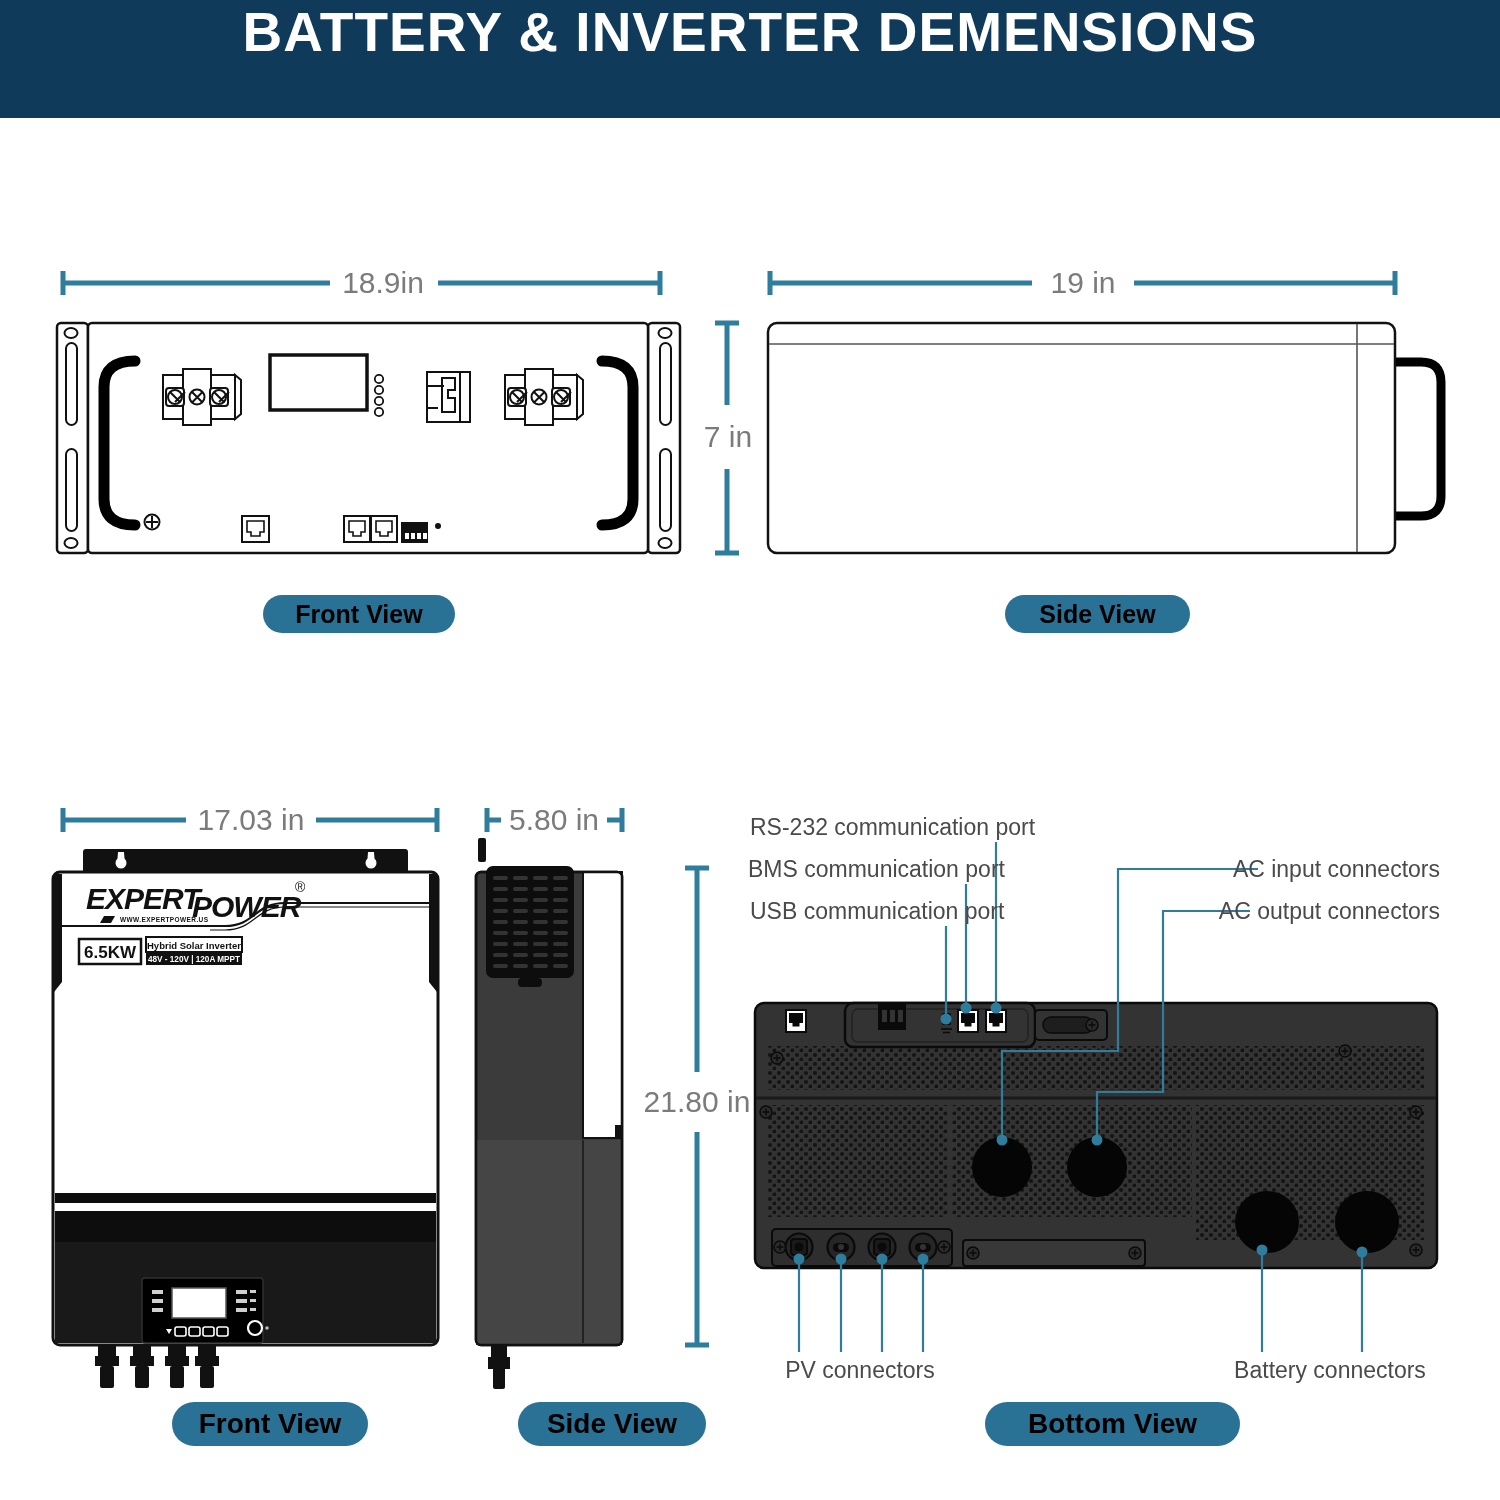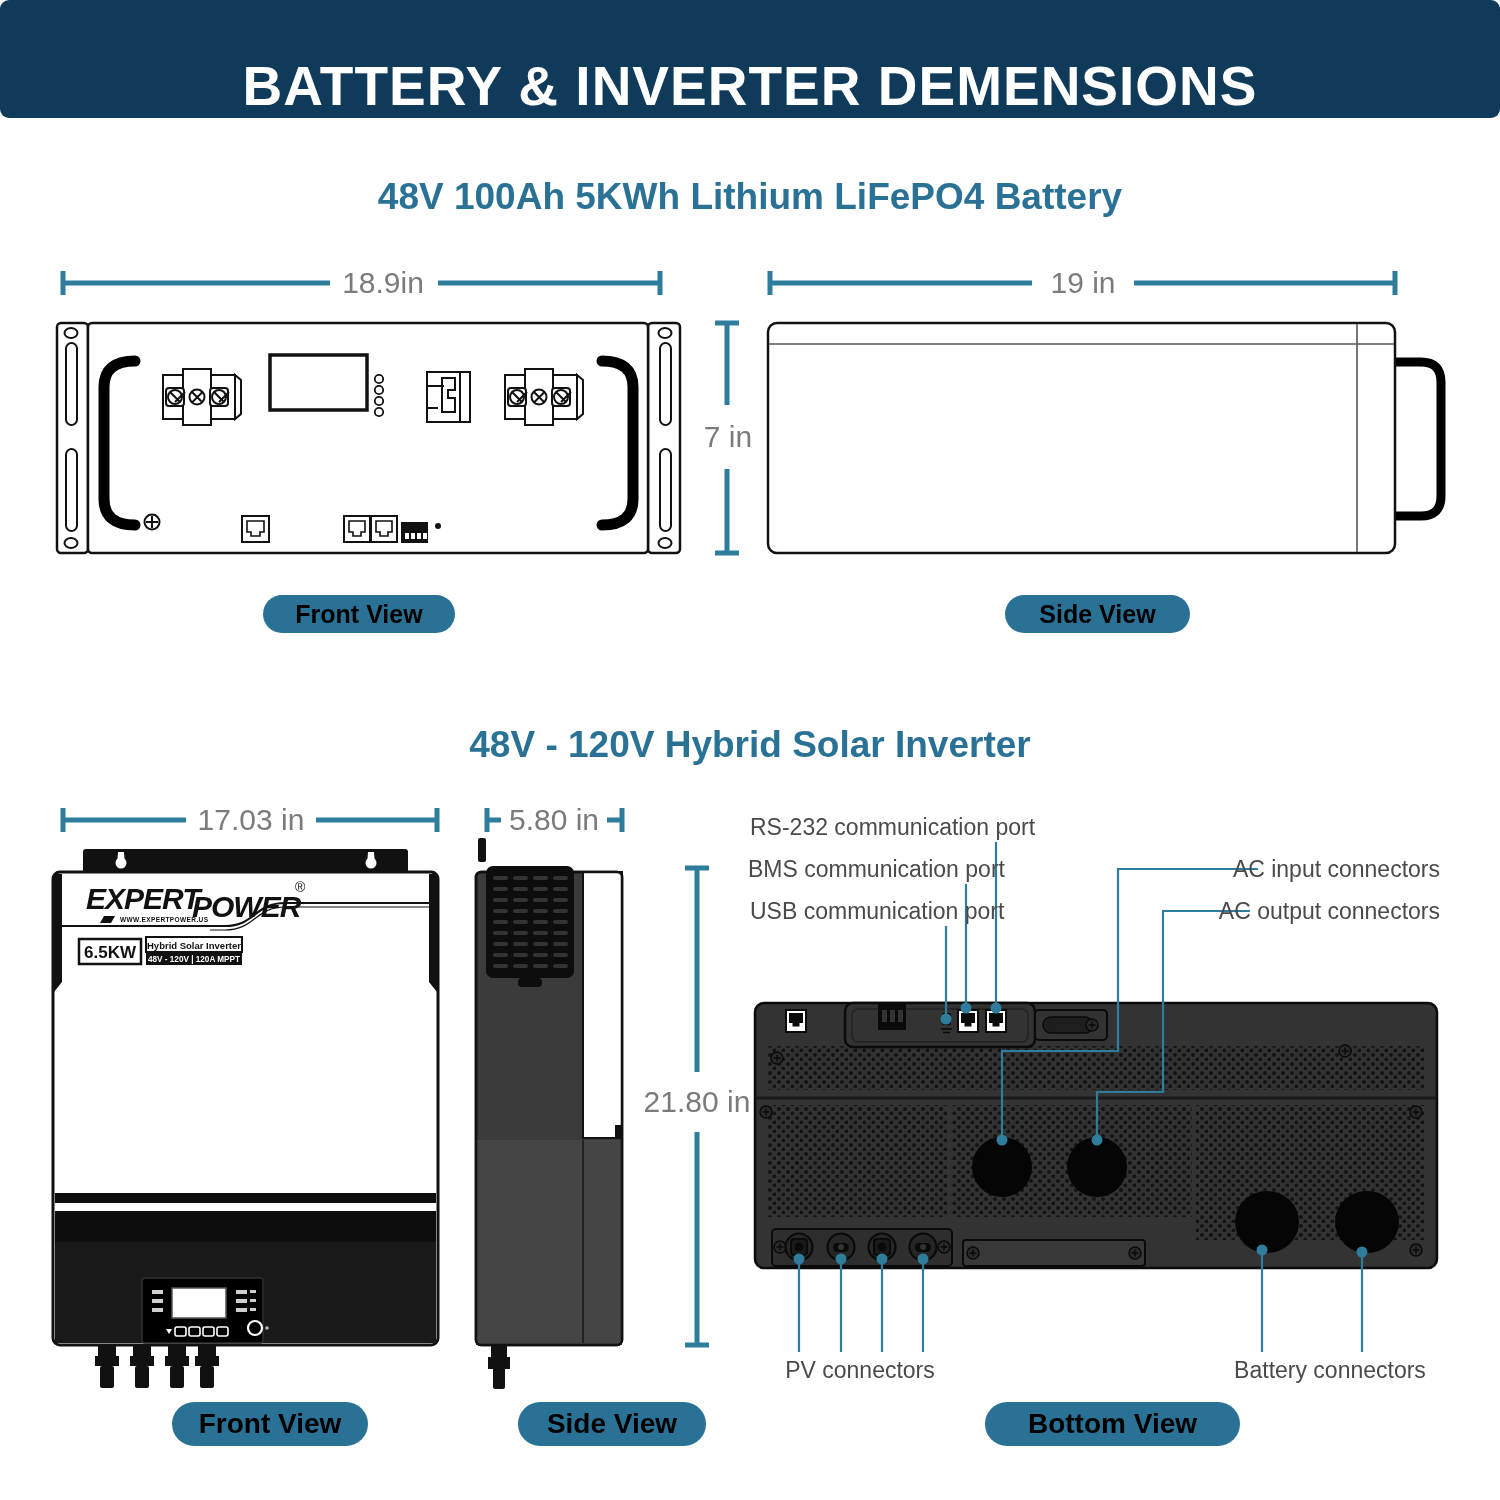--- a/index.html
+++ b/index.html
@@ -1,19 +1,19 @@
 <!DOCTYPE html>
 <html><head>
 <meta charset="utf-8">
 <style>
   html,body{margin:0;padding:0;background:#ffffff;}
   .stage{position:relative;width:1500px;height:1500px;background:#ffffff;overflow:hidden;
          font-family:"Liberation Sans",sans-serif;}
   .banner{position:absolute;left:0;top:0;width:1500px;height:118px;background:#0F3A5A;
-          display:flex;align-items:flex-end;justify-content:center;border-radius:9px;}
+          display:flex;align-items:flex-start;justify-content:center;}
   .banner h1{margin:0;color:#ffffff;font-size:55px;font-weight:bold;letter-spacing:1px;
              font-stretch:condensed;}
   .section-heading{position:absolute;left:0;width:1500px;text-align:center;margin:0;
                    color:#2A7295;font-weight:bold;font-size:37px;}
   #battery-heading{top:176px;}
   #inverter-heading{top:724px;}
   .pill{position:absolute;background:#2A7295;color:#000000;font-weight:bold;
         display:flex;align-items:center;justify-content:center;border-radius:24px;}
   .pill-sm{height:38px;font-size:25px;}
   .pill-lg{height:44px;font-size:28px;}
@@ -36,21 +36,20 @@
 </style>
 </head>
 <body>
 
 <div class="stage">
 
   <header class="banner">
     <h1>BATTERY &amp; INVERTER DEMENSIONS</h1>
   </header>
 
-  <h2 class="section-heading" id="battery-heading">48V 100Ah 5KWh Lithium LiFePO4 Battery</h2>
 
   <svg id="svg-batt-front" width="720" height="320" viewBox="0 0 720 320">
 
     <g>
       <path class="dim-stroke" d="M23 16 V40 M620 16 V40 M23 28 H290 M398 28 H620"></path>
       <text class="dim-text" x="343" y="38" text-anchor="middle">18.9in</text>
     </g>
 
     <g fill="#ffffff" stroke="#111111" stroke-width="2.5">
       <rect x="17" y="68" width="31" height="230" rx="4"></rect>
@@ -158,21 +157,20 @@
     </g>
   </svg>
 
   <div class="pill pill-sm" id="pill-batt-front">
     <span>Front View</span>
   </div>
   <div class="pill pill-sm" id="pill-batt-side">
     <span>Side View</span>
   </div>
 
-  <h2 class="section-heading" id="inverter-heading">48V - 120V Hybrid Solar Inverter</h2>
 
   <svg id="svg-inv-front" width="430" height="660" viewBox="0 0 430 660">
     <g>
       <path class="dim-stroke" d="M23 8 V32 M397 8 V32 M23 20 H146 M276 20 H397"></path>
       <text class="dim-text" x="211" y="30" text-anchor="middle">17.03 in</text>
     </g>
 
     <g>
       <rect x="43" y="49" width="325" height="28" rx="3" fill="#111"></rect>
       <g fill="#ffffff">

